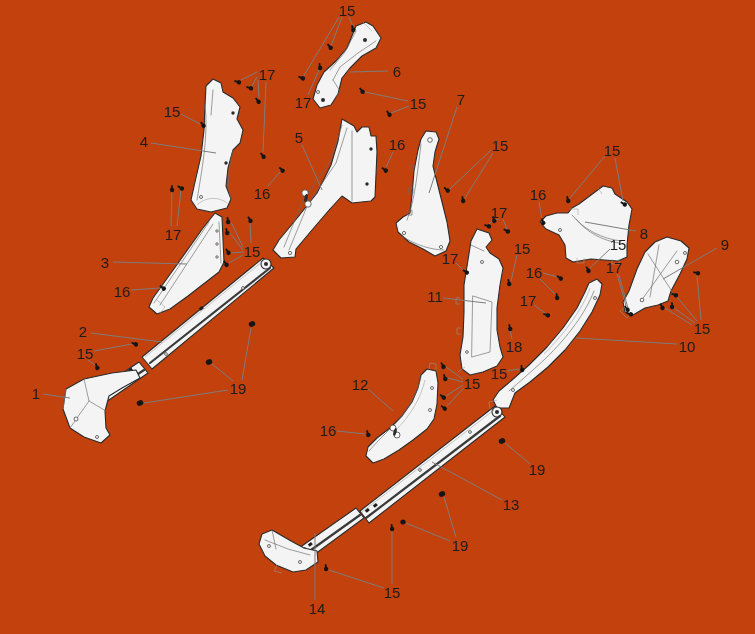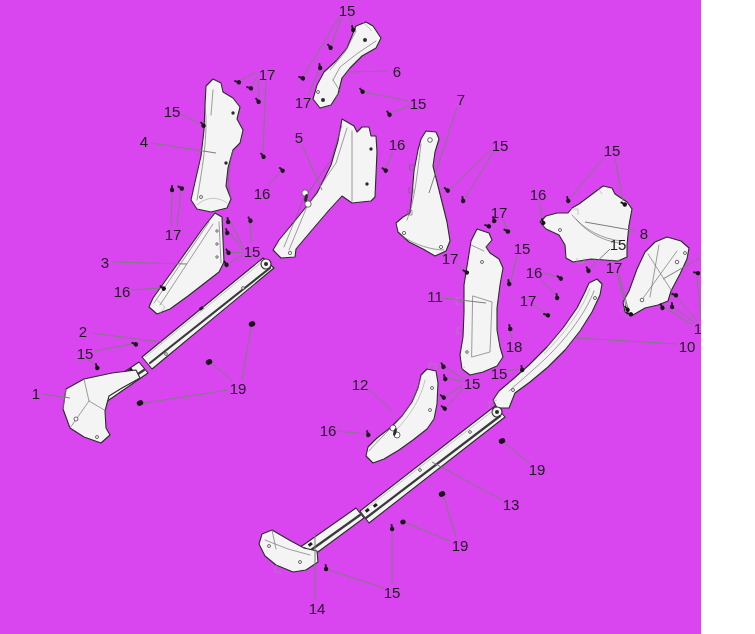--- a/index.html
+++ b/index.html
@@ -1,16 +1,16 @@
 <!DOCTYPE html>
 <html style="--leader-color: #7d7d7d; --label-color: #1c1c1c;"><head>
 <meta charset="utf-8">
 <style>
   html,body{margin:0;padding:0;background:#fff;}
-  .stage{position:relative;width:701px;height:634px;background:#d946ef;overflow:hidden;
+  .stage{position:relative;width:755px;height:634px;background:#c2410c;overflow:hidden;
          font-family:"Liberation Sans", sans-serif;text-align:center;}
   svg{display:block;}
   .part{fill:#f4f4f4;stroke:#2b2b2b;stroke-width:1.1;stroke-linejoin:round;stroke-linecap:round;}
   .inner{fill:none;stroke:#6b6b6b;stroke-width:0.65;stroke-linejoin:round;stroke-linecap:round;}
   .inner2{fill:none;stroke:#9a9a9a;stroke-width:0.55;}
   .stripe{fill:none;stroke:#3a3a3a;stroke-width:2.2;stroke-linecap:round;}
   .hole{fill:#ffffff;stroke:#444;stroke-width:0.8;}
   .dot{fill:#2b2b2b;}
   .clip{fill:#1d1d1d;}
   .leader{stroke:var(--leader-color,#7d7d7d);stroke-width:1;fill:none;}

